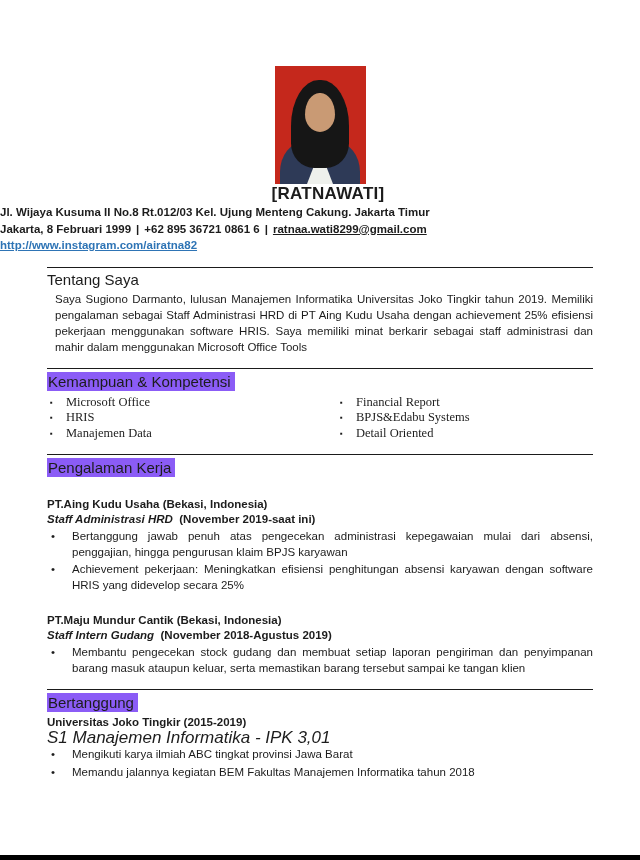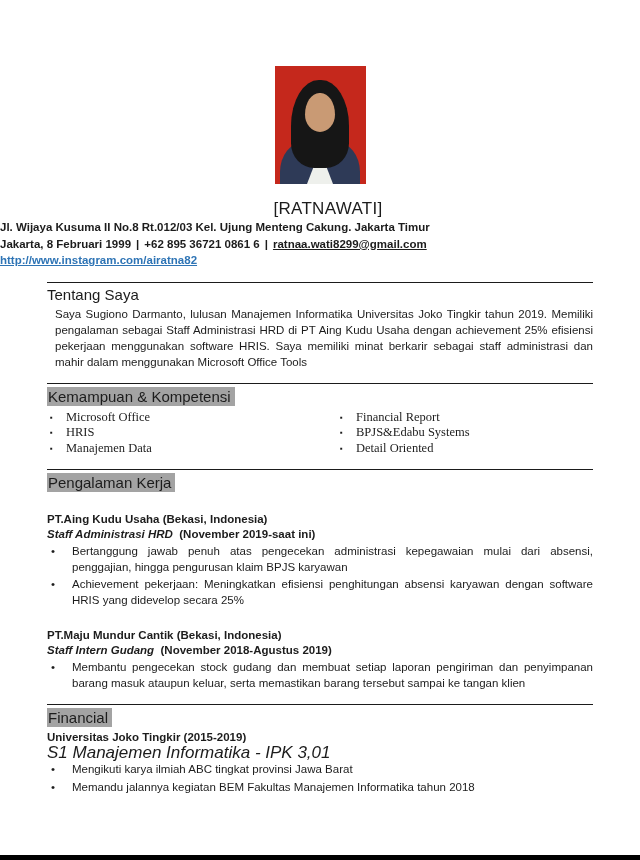--- a/index.html
+++ b/index.html
@@ -17,30 +17,30 @@
   .ph-shirt { position:absolute; bottom:0; left:50%; transform:translateX(-50%);
     width:26px; height:34px; background:#eef0ec; clip-path:polygon(50% 0%,100% 100%,0% 100%); }
   .ph-hijab { position:absolute; top:14px; left:50%; transform:translateX(-50%);
     width:58px; height:88px; background:#161616; border-radius:48% 48% 40% 40% / 52% 52% 28% 28%; }
   .ph-face { position:absolute; top:27px; left:50%; transform:translateX(-50%);
     width:30px; height:39px; background:#c99a74; border-radius:48% 48% 50% 50% / 55% 55% 45% 45%; }
   .ph-brow { position:absolute; top:22px; left:50%; transform:translateX(-50%);
     width:36px; height:14px; background:#161616; border-radius:50%; }
 
   
-  .name { text-align:center; font-weight:normal; font-size:17px; margin-top:15px; letter-spacing:0.3px;padding-left:16px; }
+  .name { text-align:center; font-weight:bold; font-size:17px; letter-spacing:0.3px;padding-left:16px; }
   .contact { text-align:left; font-weight:bold; font-size:11.5px; line-height:16.5px; }
   .sep { margin:0 5px; }
   .email-link { text-decoration:underline; color:inherit; cursor:pointer; }
   .ig-link { color:#2e74b5; text-decoration:underline; font-weight:bold; cursor:pointer; }
 
   
   .section { border-top:1.5px solid #1b1b1b; margin-top:13px; padding-top:1px; }
   .section-h { font-size:15px; font-weight:normal; margin:2px 0 3px 0; }
-  .hl { background:#a3a3a3; display:inline-block; padding:1px 4px 1px 1px; }
+  .hl { background:#8b5cf6; display:inline-block; padding:1px 4px 1px 1px; }
   .about-text { font-size:11.5px; line-height:16px; text-align:justify; margin:2px 0 10px 8px; }
 
   .skills-cols { display:flex; font-family:"Liberation Serif", serif; font-size:12.5px; margin:4px 0 9px 0; }
   .skills-col-left { width:290px; }
   .skills-col-right { flex:1; }
   .skill-item { display:flex; line-height:15.5px; }
   .sq-bullet { width:16px; font-size:8px; padding-left:3px; }
 
   .company { font-size:11.5px; font-weight:bold; line-height:15px; margin-top:20px; }
   .role-line { font-size:11.5px; line-height:15px; }
@@ -148,21 +148,21 @@
           <span class="period">(November 2018-Agustus 2019)</span>
         </div>
         <div class="exp-bullet">
             <span class="b">•</span>
             <span class="t">Membantu pengecekan stock gudang dan membuat setiap laporan pengiriman dan penyimpanan barang masuk ataupun keluar, serta memastikan barang tersebut sampai ke tangan klien</span>
           </div>
       </div>
     </div>
 
     <div class="section">
-      <div class="section-h"><span class="hl">Financial</span></div>
+      <div class="section-h"><span class="hl">Bertanggung</span></div>
       <div class="edu-school">Universitas Joko Tingkir (2015-2019)</div>
       <div class="edu-degree">S1 Manajemen Informatika - IPK 3,01</div>
       <div class="exp-bullet edu-bullet">
           <span class="b">•</span>
           <span class="t">Mengikuti karya ilmiah ABC tingkat provinsi Jawa Barat</span>
         </div>
       <div class="exp-bullet edu-bullet">
           <span class="b">•</span>
           <span class="t">Memandu jalannya kegiatan BEM Fakultas Manajemen Informatika tahun 2018</span>
         </div>

